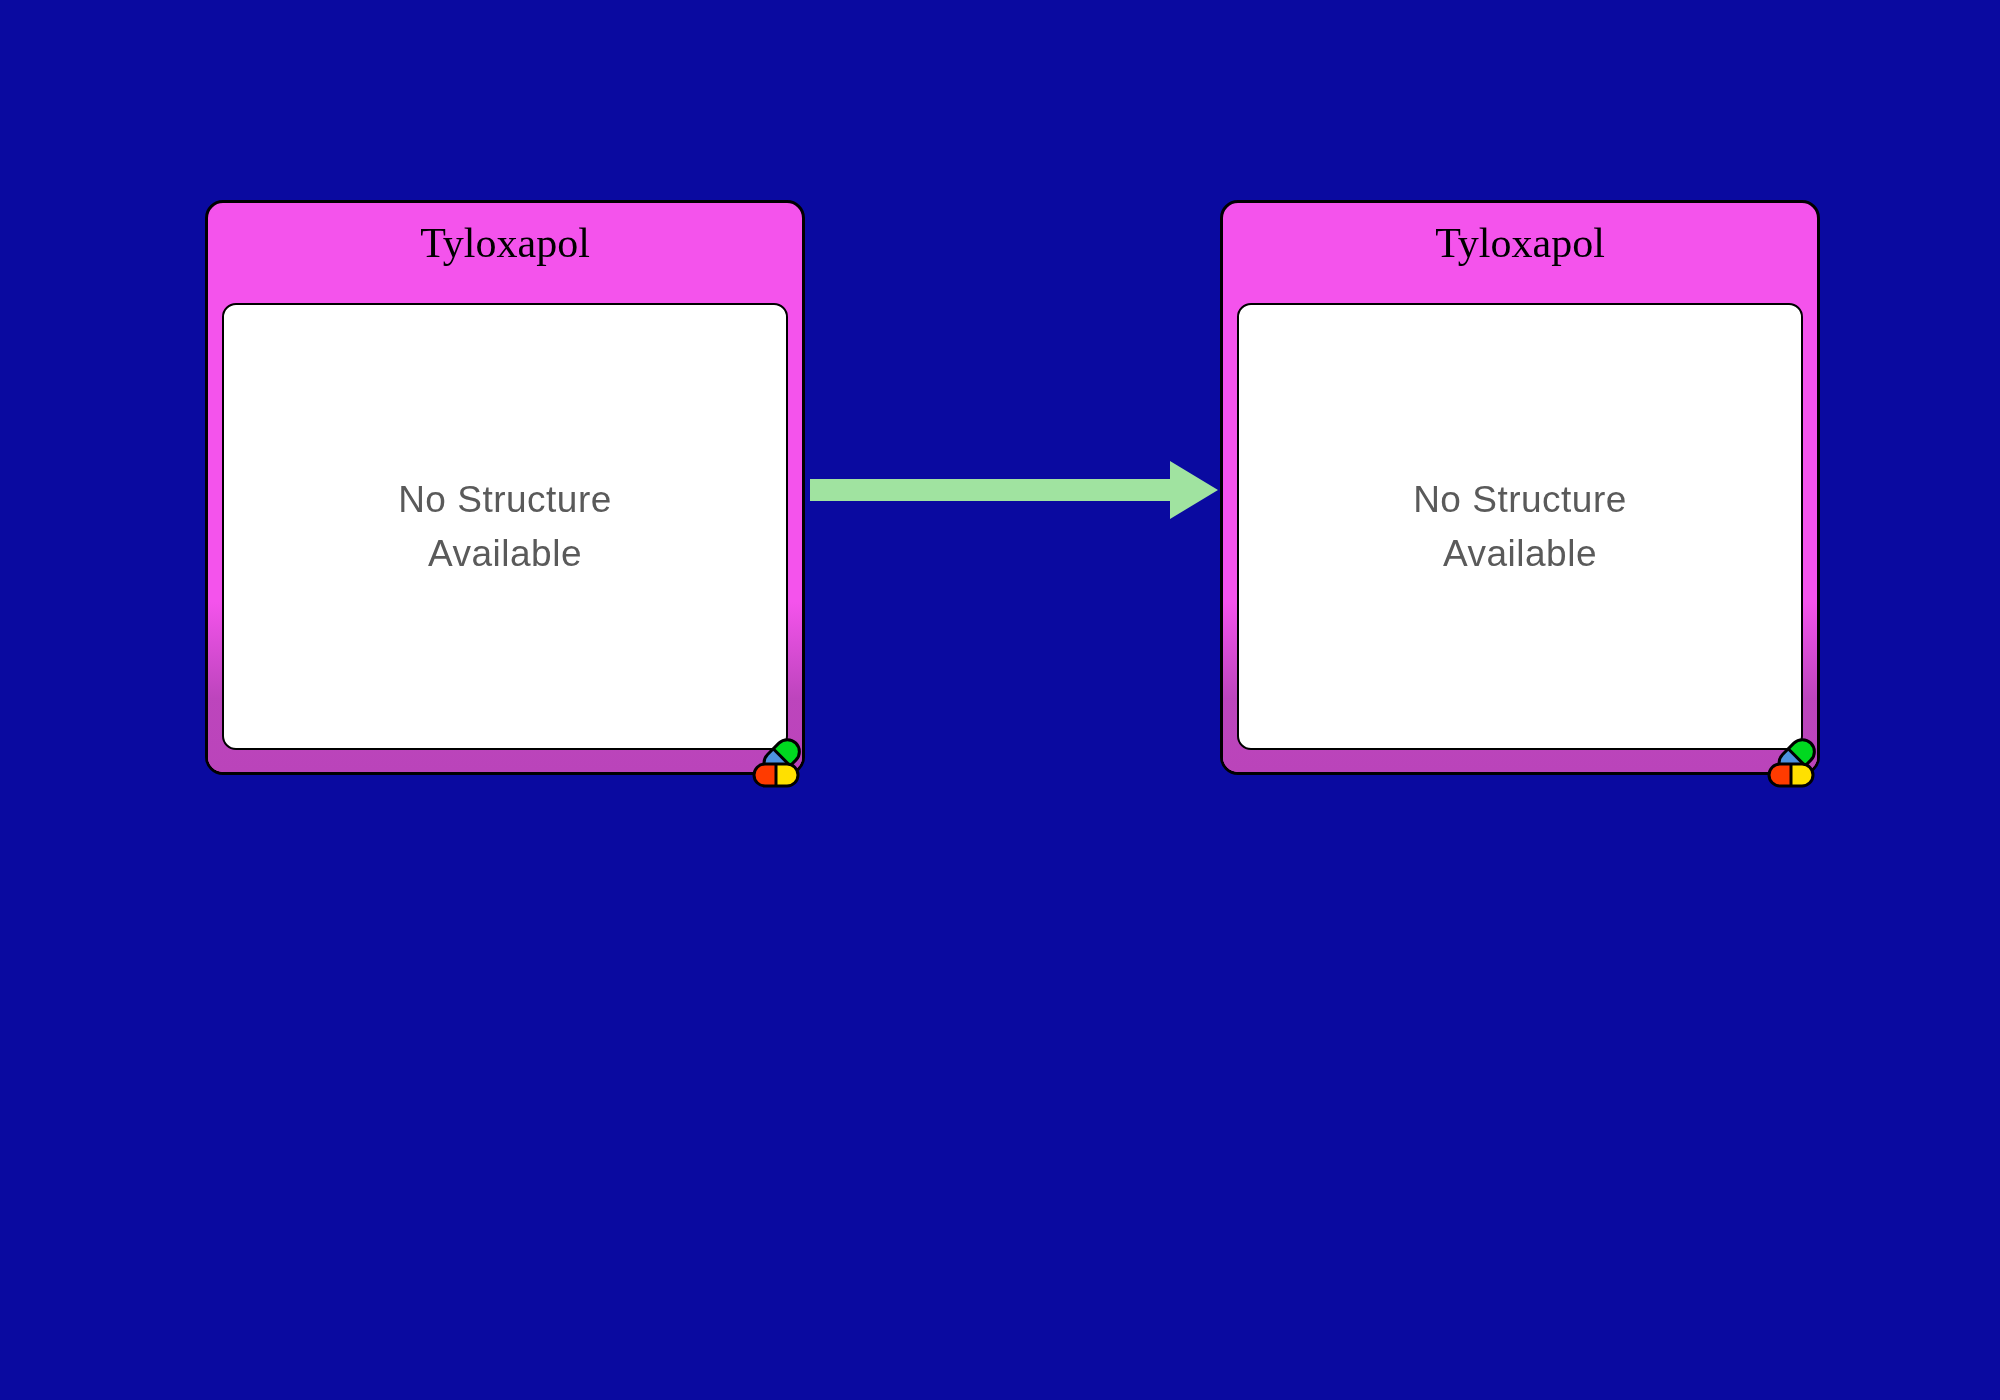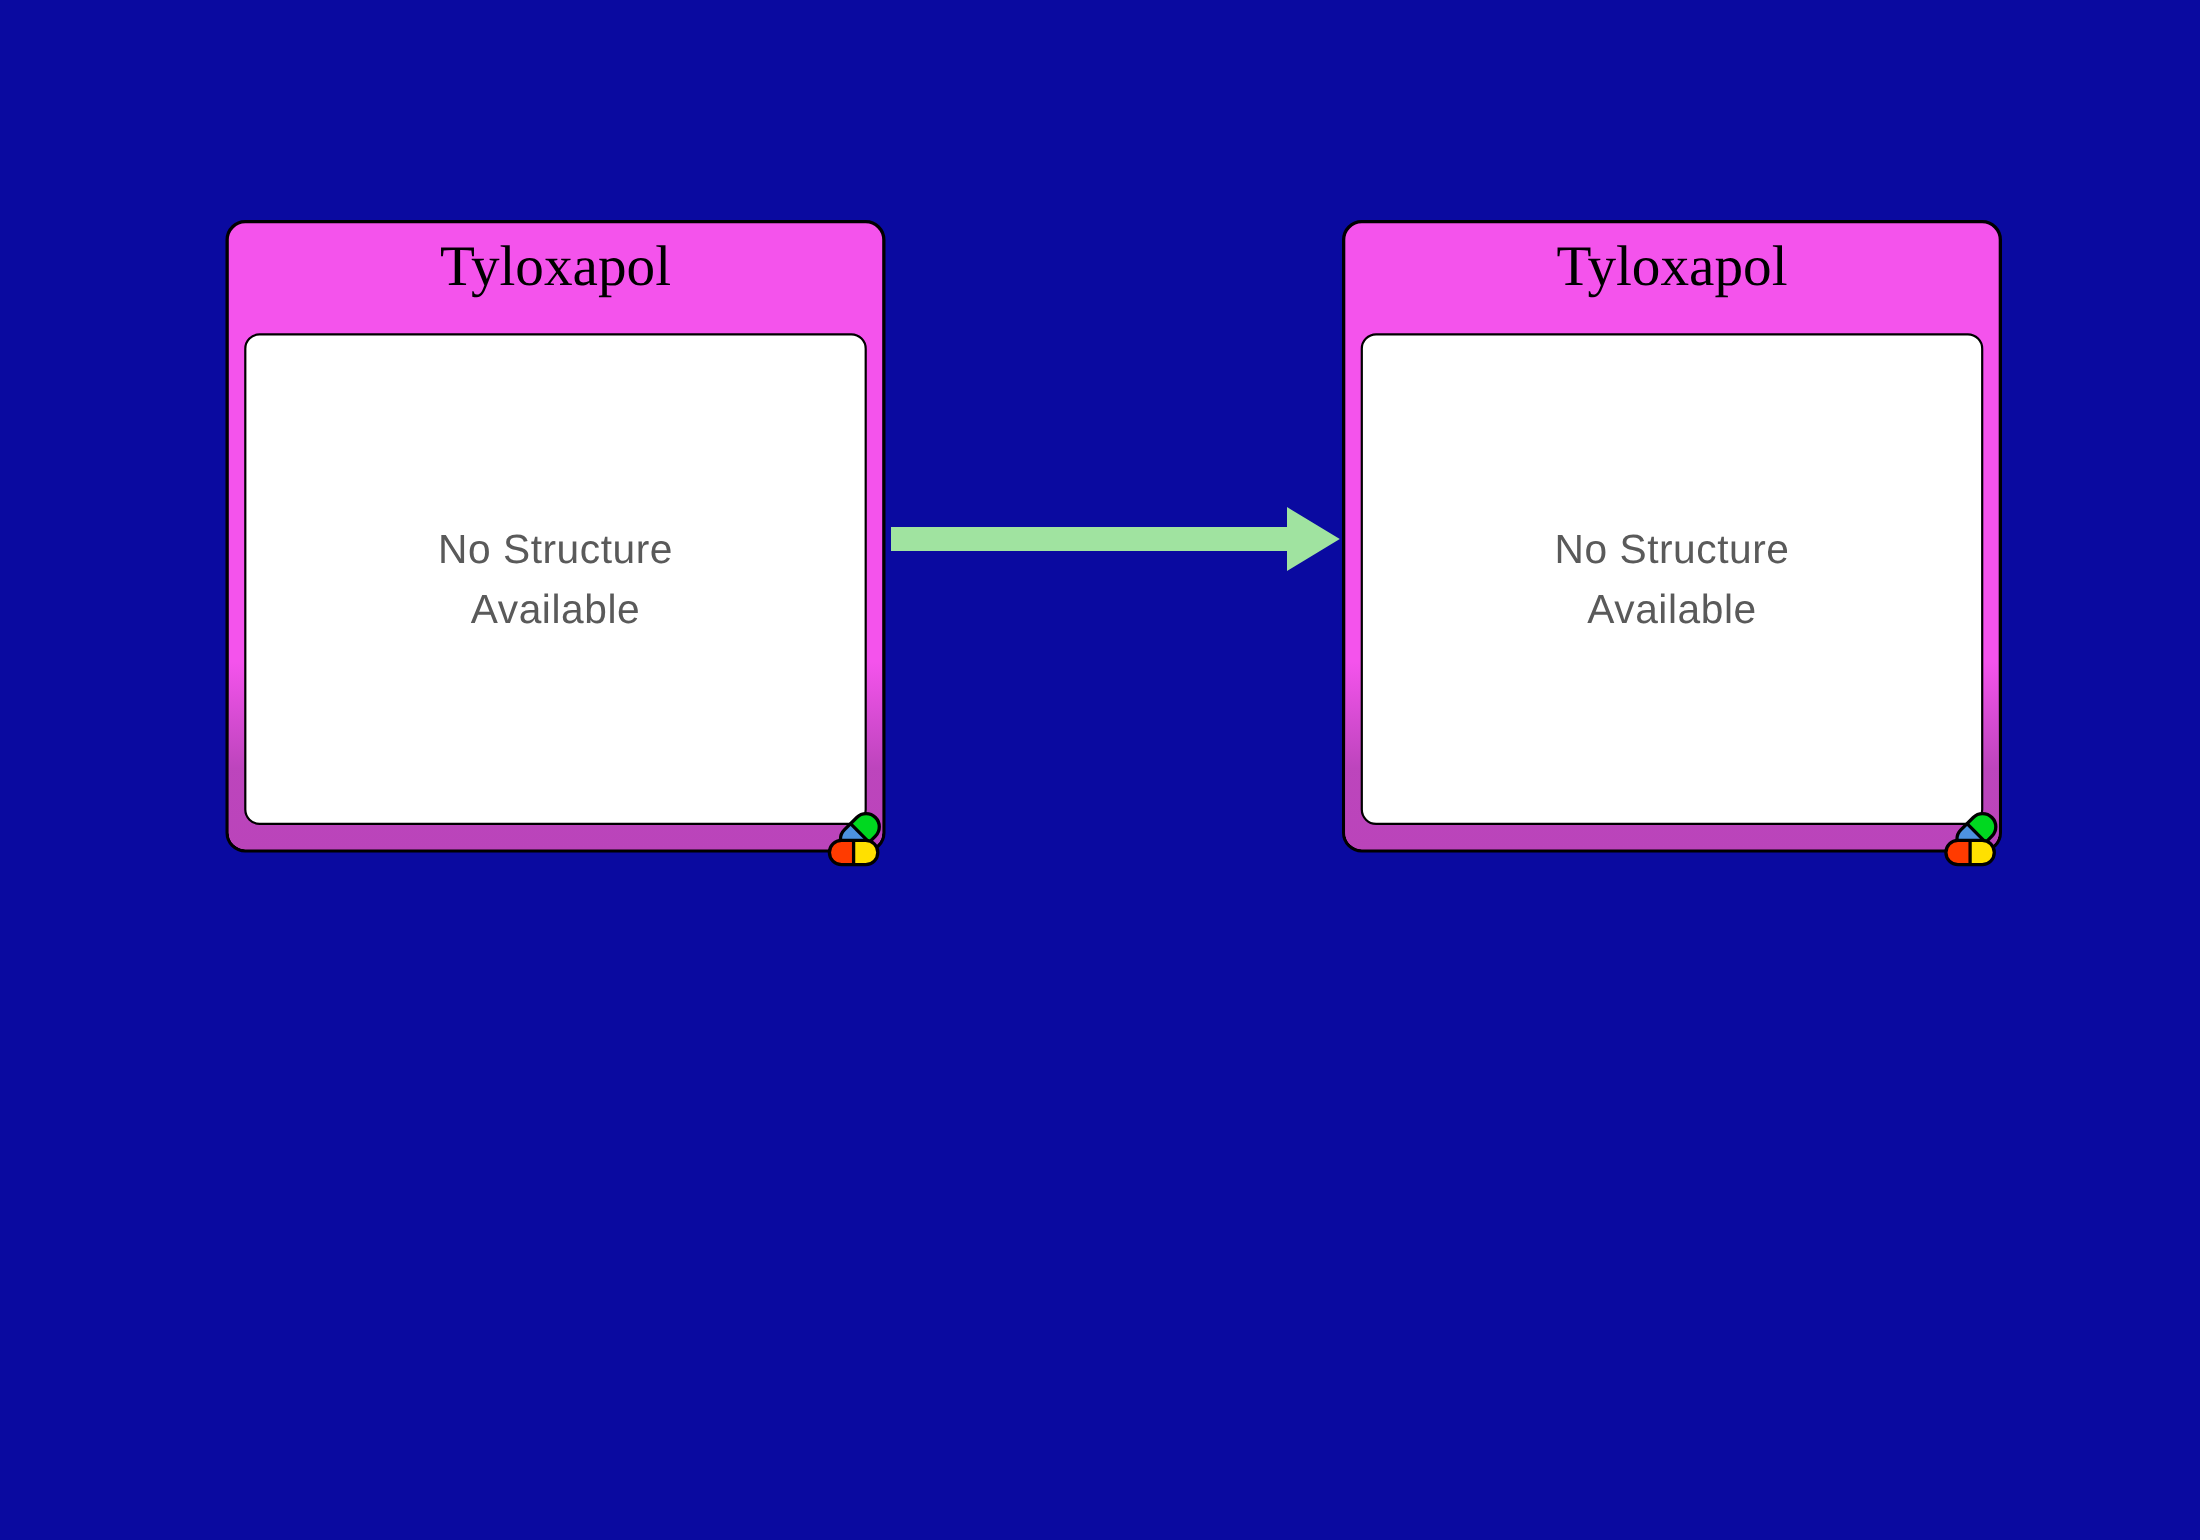--- a/index.html
+++ b/index.html
@@ -42,21 +42,21 @@
     background: linear-gradient(to bottom, rgba(180,60,180,0) 0%, rgba(186,68,186,0.0) 35%, rgba(186,68,186,0.95) 72%, rgba(186,68,186,1) 100%);
     pointer-events: none;
   }
 
   .node-title {
     position: absolute;
     left: 0; right: 0;
     top: 14px;
     text-align: center;
     font-family: "Liberation Serif", "DejaVu Serif", serif;
-    font-size: 52px;
+    font-size: 42px;
     line-height: 52px;
     color: #000000;
     z-index: 3;
   }
 
   .node-body {
     position: absolute;
     left: 14px;
     right: 14px;
     top: 80px;

